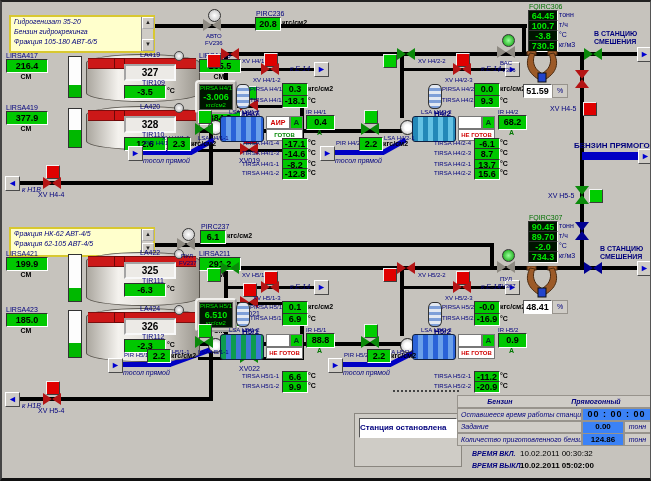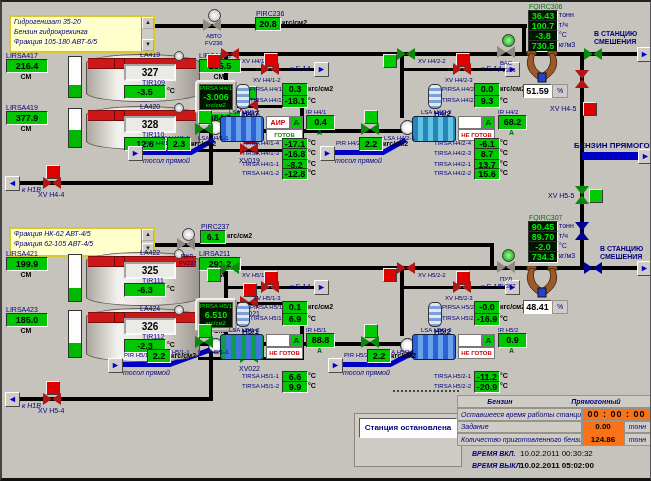--- a/index.html
+++ b/index.html
@@ -46,21 +46,21 @@
   .mbox{position:absolute;width:22px;height:11px;background:#fff;border:1px solid #777;font-size:7px;line-height:11px;font-weight:bold;text-align:center;color:#d00000}
   .badge{position:absolute;width:11px;height:11px;background:#00cc00;border:1px solid #777;color:#00391b;font-size:8px;line-height:11px;font-weight:bold;text-align:center}
   .ready{position:absolute;width:35px;height:10px;background:#fff;border:1px solid #777;font-size:6px;line-height:10px;font-weight:bold;text-align:center}
   .ok{color:#008800}.no{color:#d00000}
   .ybox{position:absolute;background:#ffffcc;border:2px solid #d8c830}
   .yline{display:block;font-style:italic;color:#00007d;font-size:7px;line-height:10px;padding-left:3px;white-space:nowrap}
   .sb{position:absolute;right:0;width:11px;background:#cfccc6;border-left:1px solid #888}
   .sbtn{position:absolute;left:0;width:10px;height:10px;background:#cfccc6;border:1px outset #fff;font-size:6px;line-height:9px;text-align:center;color:#222}
   .cell{position:absolute;border:1px solid #97938c;box-sizing:border-box;font-size:7px}
   .cl{background:#cfccc6;color:#00007d;font-style:italic;line-height:11px;padding-left:3px;white-space:nowrap;overflow:hidden}
-  .cv{background:#f97316;color:#000;font-weight:bold;text-align:center}
+  .cv{background:#3b82f6;color:#000;font-weight:bold;text-align:center}
   .fv-circle{position:absolute;width:11px;height:11px;border-radius:50%;background:radial-gradient(#fff,#bbb);border:1px solid #333}
   .fv-circle.gn{background:radial-gradient(#9f9,#090)}
   .dest{position:absolute;color:#00007d;font-weight:bold;font-size:7px;line-height:8px;white-space:nowrap}
   .dots{position:absolute;border-top:2px dotted #444}
 </style>
 </head>
 <body>
 
 <div id="stage">
 
@@ -180,21 +180,21 @@
   <div class="mbox" style="left:264px;top:114px">АИР</div>
   <div class="badge" style="left:288px;top:114px">А</div>
   <div class="ready ok" style="left:264px;top:127px">ГОТОВ</div>
   <div class="lbl l6" style="left:304px;top:107px">IR Н4/1</div>
   <div class="gv" style="left:304px;top:113px;width:27px;height:13px;line-height:13px">0.4</div>
   <div class="u" style="left:304px;top:127px;width:27px;text-align:center;color:#007800">А</div>
   <div class="lbl l6" style="left:240px;top:138px">TIRSA Н4/1-4</div>
   <div class="gv" style="left:280px;top:136px;width:24px;height:10px;line-height:10px">-17.1</div>
   <div class="u" style="left:306px;top:137px">°C</div>
   <div class="lbl l6" style="left:240px;top:148px">TIRSA Н4/1-3</div>
-  <div class="gv" style="left:280px;top:146px;width:24px;height:10px;line-height:10px">-16.8</div>
+  <div class="gv" style="left:280px;top:146px;width:24px;height:10px;line-height:10px">-14.6</div>
   <div class="u" style="left:306px;top:147px">°C</div>
   <div class="lbl l6" style="left:240px;top:159px">TIRSA Н4/1-1</div>
   <div class="gv" style="left:280px;top:157px;width:24px;height:10px;line-height:10px">-8.2</div>
   <div class="u" style="left:306px;top:158px">°C</div>
   <div class="lbl l6" style="left:240px;top:168px">TIRSA Н4/1-2</div>
   <div class="gv" style="left:280px;top:166px;width:24px;height:10px;line-height:10px">-12.8</div>
   <div class="u" style="left:306px;top:167px">°C</div>
   <div class="sq g" style="left:196px;top:108px"></div>
   <div class="btH" style="left:193px;top:121px;--c:#0a8a0a"></div>
   <div class="lbl l6" style="left:160px;top:133px">XV Н4/1-1</div>
@@ -253,21 +253,21 @@
   <div class="lbl l6" style="left:443px;top:75px">XV Н4/2-3</div>
   <div class="lbl" style="left:479px;top:63px;font-style:italic">к Е-14</div>
   <div class="ab" style="left:503px;top:60px">►</div>
   <div class="ab" style="left:318px;top:144px">►</div>
   <div class="lbl l6" style="left:334px;top:138px">PIR Н4/2-5</div>
   <div class="gv" style="left:357px;top:135px;width:22px;height:12px;line-height:12px">2.2</div>
   <div class="u" style="left:381px;top:138px">кгс/см2</div>
   <div class="lbl" style="left:333px;top:155px;font-style:italic">тосол прямой</div>
 
   <div class="lbl" style="left:527px;top:1px;color:#007000">FQIRC306</div>
-  <div class="sv" style="left:526px;top:8px;width:28px;height:10px;line-height:10px">36.43</div>
+  <div class="sv" style="left:526px;top:8px;width:28px;height:10px;line-height:10px">64.45</div>
   <div class="lbl" style="left:557px;top:9px">тонн</div>
   <div class="sv" style="left:526px;top:18px;width:28px;height:10px;line-height:10px">100.7</div>
   <div class="lbl" style="left:557px;top:19px">т/ч</div>
   <div class="sv" style="left:526px;top:28px;width:28px;height:10px;line-height:10px">-3.8</div>
   <div class="lbl" style="left:557px;top:29px">°C</div>
   <div class="sv" style="left:526px;top:38px;width:28px;height:10px;line-height:10px">730.5</div>
   <div class="lbl" style="left:557px;top:39px">кг/м3</div>
   <div class="fv-circle gn" style="left:500px;top:32px"></div>
   <div class="btH" style="left:495px;top:44px;--c:#8e8a82"></div>
   <div class="lbl l6" style="left:498px;top:58px">ВАС</div>
@@ -485,21 +485,21 @@
     <span class="yline">Фракция 105-180 АВТ-6/5</span>
     <div class="sb" style="top:0;bottom:0">
       <div class="sbtn" style="top:0">▲</div>
       <div class="sbtn" style="bottom:0">▼</div>
     </div>
   </div>
 
   <div class="dots" style="left:391px;top:388px;width:66px"></div>
   <div class="e" style="left:352px;top:411px;width:106px;height:52px;background:#cfccc6;border:1px solid #8a867f">
     <div class="e" style="left:4px;top:4px;width:96px;height:18px;background:#fff;border:1px solid;border-color:#555 #fff #fff #555">
-      <span style="display:block;text-align:center;line-height:18px;font-size:8px;font-weight:bold;color:#00007d">Станция остановлена</span>
+      <span style="display:block;line-height:18px;font-size:8px;font-weight:bold;color:#00007d">Станция остановлена</span>
     </div>
   </div>
 
   <div class="cell cl" style="left:455px;top:393px;width:194px;height:13px;display:flex;justify-content:space-around;font-weight:bold;padding:0">
     <span style="line-height:11px">Бензин</span>
     <span style="line-height:11px">Прямогонный</span>
   </div>
   <div class="cell cl" style="left:455px;top:406px;width:125px;height:13px">Оставшееся время работы станции</div>
   <div class="cell cv" style="left:580px;top:406px;width:69px;height:13px;font-size:9px;line-height:11px;letter-spacing:1px">00 : 00 : 00</div>
   <div class="cell cl" style="left:455px;top:419px;width:125px;height:12px;line-height:10px">Задание</div>

